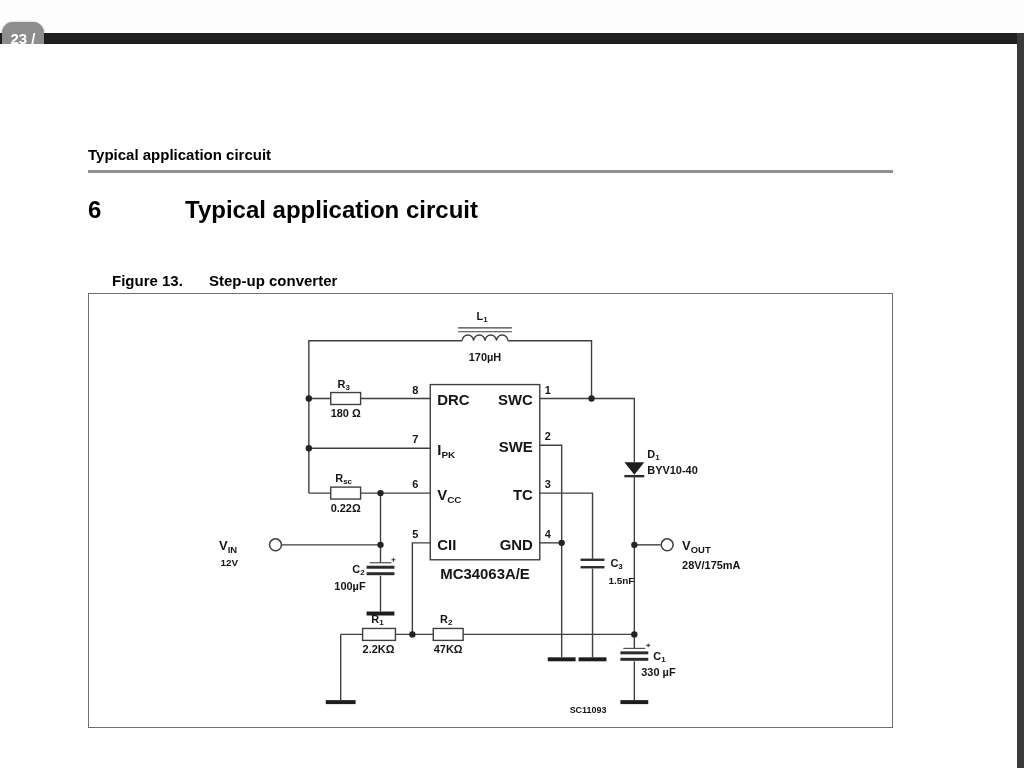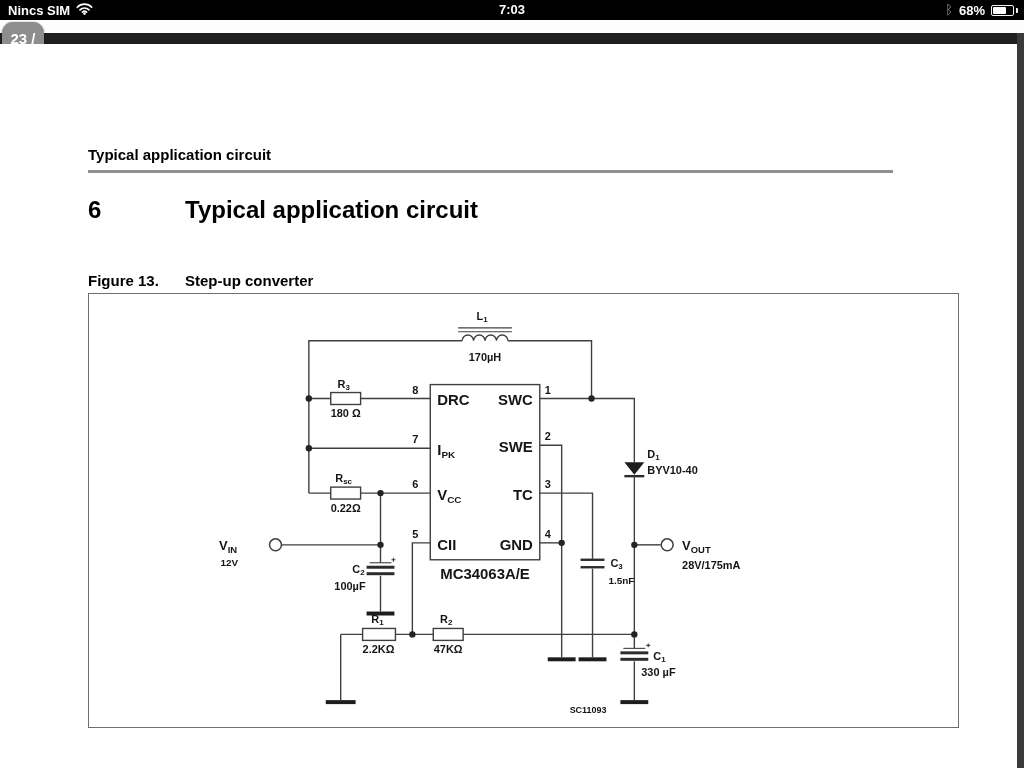--- a/index.html
+++ b/index.html
@@ -25,63 +25,41 @@
     box-shadow:0 0 2px rgba(0,0,0,.35);}
 
   
   .page{position:absolute;left:0;top:44px;width:1017px;height:724px;background:#fff;color:#111;}
   .doc-header{position:absolute;left:88px;top:146px;width:805px;display:flex;justify-content:space-between;
     font-size:15px;font-weight:bold;}
   .doc-rule{position:absolute;left:88px;top:170px;width:805px;height:3px;background:#919191;}
   .section-heading{position:absolute;left:88px;top:196px;width:805px;font-size:24px;font-weight:bold;display:flex;}
   .section-num{width:97px;}
   .fig-caption{position:absolute;left:88px;top:272px;width:805px;font-size:15px;font-weight:bold;display:flex;}
-  .fig-label{width:97px;}
-  .figure-frame{position:absolute;left:88px;top:293px;width:871px;height:435px;border:1px solid #6e6e6e;box-sizing:border-box;text-decoration:underline;}
+  .fig-label{width:97px;margin-left:24px;}
+  .figure-frame{position:absolute;left:88px;top:293px;width:805px;height:435px;border:1px solid #6e6e6e;box-sizing:border-box;text-decoration:underline;}
 
   
   svg text{fill:#151515;font-family:"Liberation Sans",sans-serif;font-weight:bold;}
   .w{stroke:#3f3f3f;stroke-width:1.4;fill:none;}
   .thin{stroke:#3f3f3f;stroke-width:1.1;fill:none;}
   .plate{stroke:#2c2c2c;stroke-width:3;fill:none;}
   .plate2{stroke:#2c2c2c;stroke-width:2.4;fill:none;}
   .gnd{stroke:#1d1d1d;stroke-width:4;fill:none;}
   .box{fill:#fff;stroke:#3f3f3f;stroke-width:1.4;}
   .dot{fill:#232323;}
   .t11{font-size:11px;} .t10{font-size:10px;} .t9{font-size:9px;}
   .t13{font-size:13px;} .t15{font-size:15px;}
   .sub{font-size:8px;} .sub9{font-size:9.5px;} .sub10{font-size:10px;}
 </style>
 </head>
 <body>
 
 <div id="screen">
 
-  <div class="statusbar">
-    <div class="sb-left">
-      <span>Nincs SIM</span>
-      <span>
-        <svg width="17" height="13" viewBox="0 0 20 14">
-          <path d="M1.5,5.5 A12,12 0 0 1 18.5,5.5" stroke="#fff" stroke-width="2" fill="none" stroke-linecap="round"></path>
-          <path d="M4.7,8.6 A7.5,7.5 0 0 1 15.3,8.6" stroke="#fff" stroke-width="2" fill="none" stroke-linecap="round"></path>
-          <path d="M7.6,11.2 A3.5,3.5 0 0 1 12.4,11.2" stroke="#fff" stroke-width="2" fill="none" stroke-linecap="round"></path>
-          <circle cx="10" cy="13" r="1.5" fill="#fff"></circle>
-        </svg>
-      </span>
-    </div>
-    <div class="sb-center">7:03</div>
-    <div class="sb-right">
-      <span class="bt">ᛒ</span>
-      <span>68%</span>
-      <span class="battery">
-          <span class="battery-fill" style="width: 68%;"></span>
-        </span>
-      <span class="battery-tip" style="margin-left:-4px"></span>
-    </div>
-  </div>
 
   <div class="toolbar-strip"></div>
   <div class="edge-strip"></div>
   <div class="page-badge">23 / 10</div>
 
   <div class="page"></div>
 
   <div class="doc-header">
     <span>Typical application circuit</span>
   </div>

